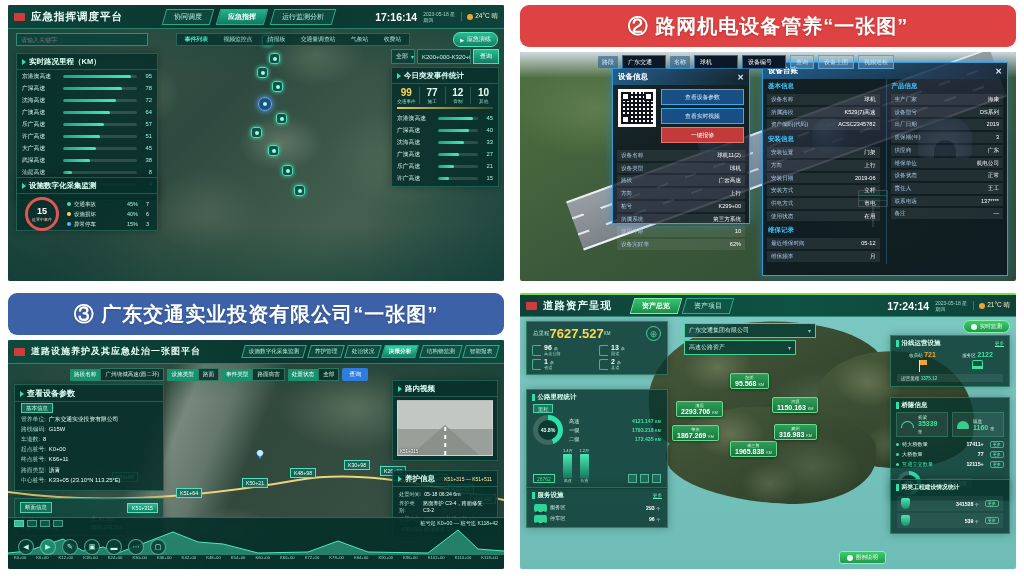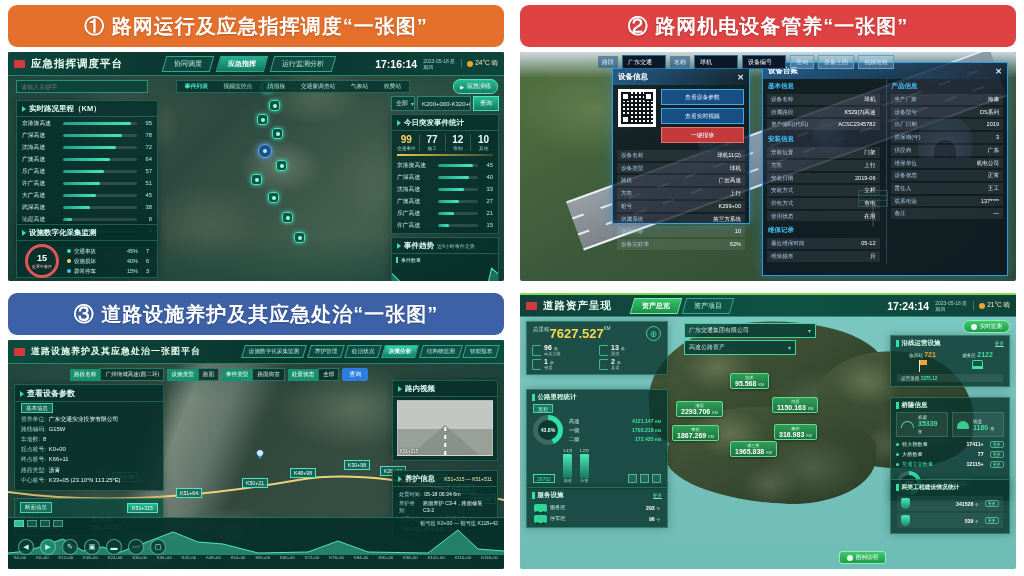--- a/index.html
+++ b/index.html
@@ -172,21 +172,20 @@
 .ic-bridge{width:13px;height:7px;border:1.5px solid #3fe3a0;border-bottom:none;border-radius:8px 8px 0 0;flex:none}
 .ic-tunnel{width:12px;height:8px;background:rgba(63,227,160,.85);border-radius:6px 6px 1px 1px;flex:none}
 svg{display:block}
 </style>
 </head>
 <body>
 
 <div class="page" data-name="four-dashboard-collage">
 
   <div class="quad" data-name="quadrant-1">
-    <div class="banner orange" data-name="banner-network-operation">① 路网运行及应急指挥调度“一张图”</div>
     <div class="screen q1" data-name="screen-emergency-dispatch">
       <div class="q1-map" data-name="satellite-map"></div>
       <div class="tint" data-name="map-tint-overlay"></div>
 
       <div class="mk" style="left:254px;top:30px" data-name="camera-marker-icon"></div>
       <div class="mk" style="left:261px;top:48px" data-name="camera-marker-icon"></div>
       <div class="mk" style="left:249px;top:62px" data-name="camera-marker-icon"></div>
       <div class="mk" style="left:264px;top:76px" data-name="camera-marker-icon"></div>
       <div class="mk blue" style="left:250px;top:92px" data-name="selected-camera-marker-icon"></div>
       <div class="mk" style="left:268px;top:108px" data-name="camera-marker-icon"></div>
@@ -418,32 +417,20 @@
             </div>
               <div class="brow" data-name="incident-bar-row">
               <span class="lbl" data-name="bar-label">许广高速</span>
               <span class="trk" data-name="bar-track">
                   <span class="fill" style="width: 28%;"></span>
                 </span>
               <span class="val" data-name="bar-value">15</span>
             </div>
             </div>
         </div>
-        <div class="pnl" style="flex:1;display:flex;flex-direction:column" data-name="event-trend-panel">
-          <div class="pnl-t" data-name="panel-title">
-              <span>事件趋势</span>
-              <span class="sub">近4小时事件走势</span>
-            </div>
-          <div style="padding:2px 4px 0"><span style="font-size:5px;color:#bffce8;border-left:2px solid #3fe0b0;padding-left:3px" data-name="trend-tab">事件数量</span></div>
-          <svg viewBox="0 0 100 40" preserveAspectRatio="none" style="flex:1;width:100%" data-name="trend-area-chart">
-            <path d="M0,10 L12,22 L24,32 L34,36 L46,18 L58,24 L68,27 L78,33 L86,38 L94,5 L100,10 V40 H0 Z" fill="rgba(70,225,180,.35)"></path>
-            <path d="M0,10 L12,22 L24,32 L34,36 L46,18 L58,24 L68,27 L78,33 L86,38 L94,5 L100,10" fill="none" stroke="#4fe8bd" stroke-width="1"></path>
-          </svg>
-
-        </div>
       </div>
     </div>
   </div>
 
   <div class="quad" data-name="quadrant-2">
     <div class="banner red" data-name="banner-equipment-maintenance">② 路网机电设备管养“一张图”</div>
     <div class="screen q2" data-name="screen-equipment-3d">
       <div class="q2-bg" data-name="terrain-3d-view"></div>
       <div class="sky" data-name="sky-gradient"></div>
       <div class="road" data-name="highway-road">
@@ -639,21 +626,21 @@
                   <b>—</b>
                 </div>
               </div>
           </div>
         </div>
       </div>
     </div>
   </div>
 
   <div class="quad" data-name="quadrant-3">
-    <div class="banner blue" data-name="banner-road-maintenance">③ 道路设施养护及其应急处治“一张图”</div>
+    <div class="banner blue" data-name="banner-road-maintenance">③ 广东交通实业投资有限公司“一张图”</div>
     <div class="screen q3" data-name="screen-maintenance-map">
       <div class="q3-map" data-name="satellite-map"></div>
       <div class="tint" data-name="map-tint-overlay"></div>
 
       <div class="hdr" data-name="app-header">
         <span class="logo" data-name="platform-logo"></span>
         <span class="ttl" style="font-size:9px" data-name="app-title">道路设施养护及其应急处治一张图平台</span>
         <span class="sp"></span>
         <div style="display:flex;gap:3px" data-name="header-tabs" data-repeat="q3.header.tabs">
 
@@ -899,21 +886,21 @@
       <div class="badge" style="left:210px;top:148px" data-name="mileage-badge">
           <div class="bl">珠三角</div>
           <div class="bv"><span>1965.838</span> <i>KM</i></div>
         </div>
       <div class="badge" style="left:254px;top:131px" data-name="mileage-badge">
           <div class="bl">惠州</div>
           <div class="bv"><span>316.983</span> <i>KM</i></div>
         </div>
 
       <div class="gpnl" style="position:absolute;left:6px;top:28px;width:142px;z-index:20" data-name="total-mileage-panel">
-        <div style="display:flex;align-items:flex-start;gap:0;padding:4px 6px 1px">
+        <div style="display:flex;align-items:center;gap:0;padding:4px 6px 1px">
           <span style="font-size:5.5px;color:#bfe9d8" data-name="total-label">总里程</span>
           <span style="font-size:13px;font-weight:bold;color:#ffd84d" data-name="total-value">7627.527</span>
           <span style="font-size:4.5px;color:#bfe9d8" data-name="total-unit">KM</span>
           <span style="margin-left:auto;width:15px;height:15px;border-radius:50%;border:1px solid #3fd598;color:#3fd598;font-size:9px;display:flex;align-items:center;justify-content:center" data-name="expand-icon">⊕</span>
         </div>
         <div class="stat2x2" data-repeat="q4.total_panel.stats">
 
         <div class="s22" data-name="road-class-stat">
             <span class="br" data-name="bracket-icon"></span>
             <span><span class="vv"><span>96</span> <i>条</i></span><div class="ll">高速公路</div></span>

